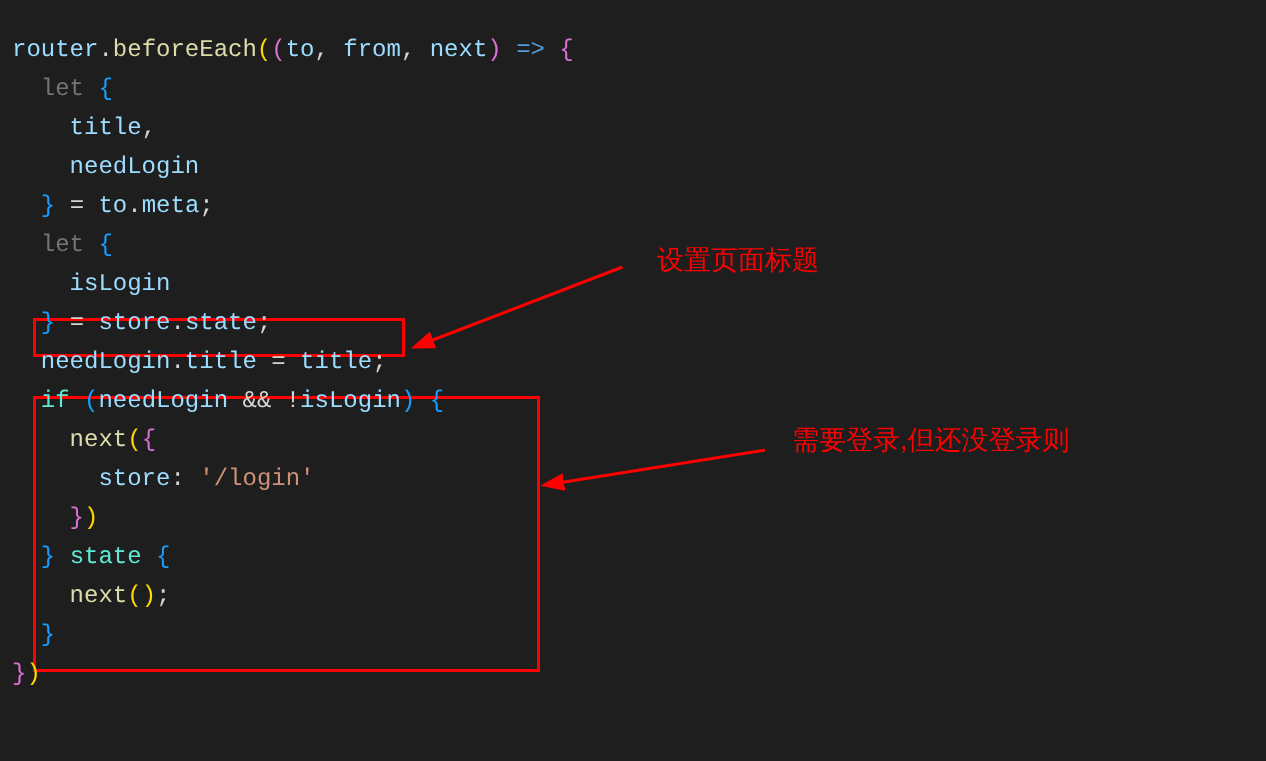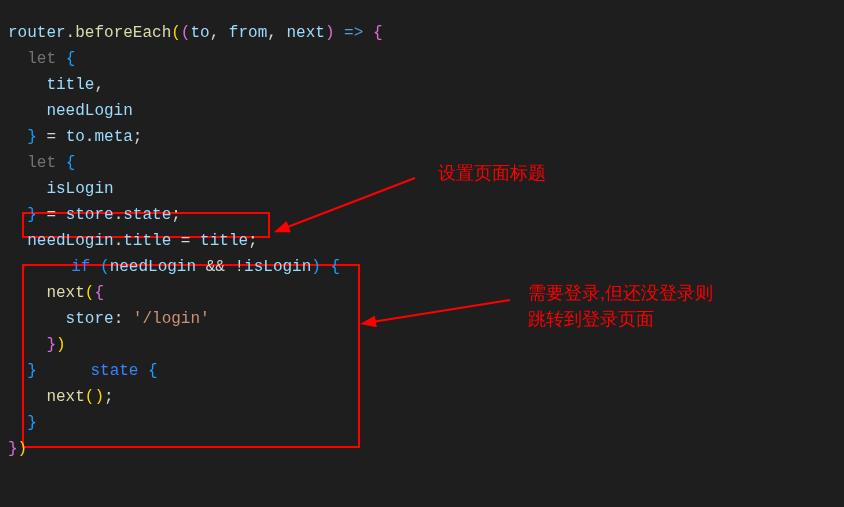--- a/index.html
+++ b/index.html
@@ -18,21 +18,21 @@
     position: relative;
     padding: 20px 0 0 8px;
   }
   .line { white-space: pre; position: relative; z-index: 2; }
   .tk-obj     { color: #9cdcfe; }
   .tk-method  { color: #dcdcaa; }
   .tk-punct   { color: #d4d4d4; }
   .tk-paren   { color: #ffd700; }
   .tk-paren2  { color: #da70d6; }
   .tk-paren3  { color: #179fff; }
-  .tk-key     { color: #3b82f6; margin-left: 44px; }
+  .tk-key     { color: #5eead4; }
   .tk-keyblue { color: #737373; }
   .tk-var     { color: #9cdcfe; }
   .tk-string  { color: #ce9178; text-align: center; }
   .tk-arrow   { color: #569cd6; }
   .tk-op      { color: #d4d4d4; }
 
   .box {
     position: absolute;
     border: 2px solid #ff0000;
     z-index: 1;
@@ -92,14 +92,13 @@
 <svg class="arrow" style="left:360px; top:292px;" width="160" height="40">
   <defs>
       <marker id="ah2" markerWidth="10" markerHeight="10" refX="2" refY="3" orient="auto">
         <path d="M0,0 L0,6 L8,3 z" fill="#ff0000"></path>
       </marker>
     </defs>
   <line x1="150" y1="8" x2="12" y2="30" stroke="#ff0000" stroke-width="2" marker-end="url(#ah2)"></line>
 </svg>
 <div class="annotation" style="left:528px; top:280px;">
   <div>需要登录,但还没登录则</div>
-  <div>跳转到登录页面</div>
 </div>
 
 </body></html>

